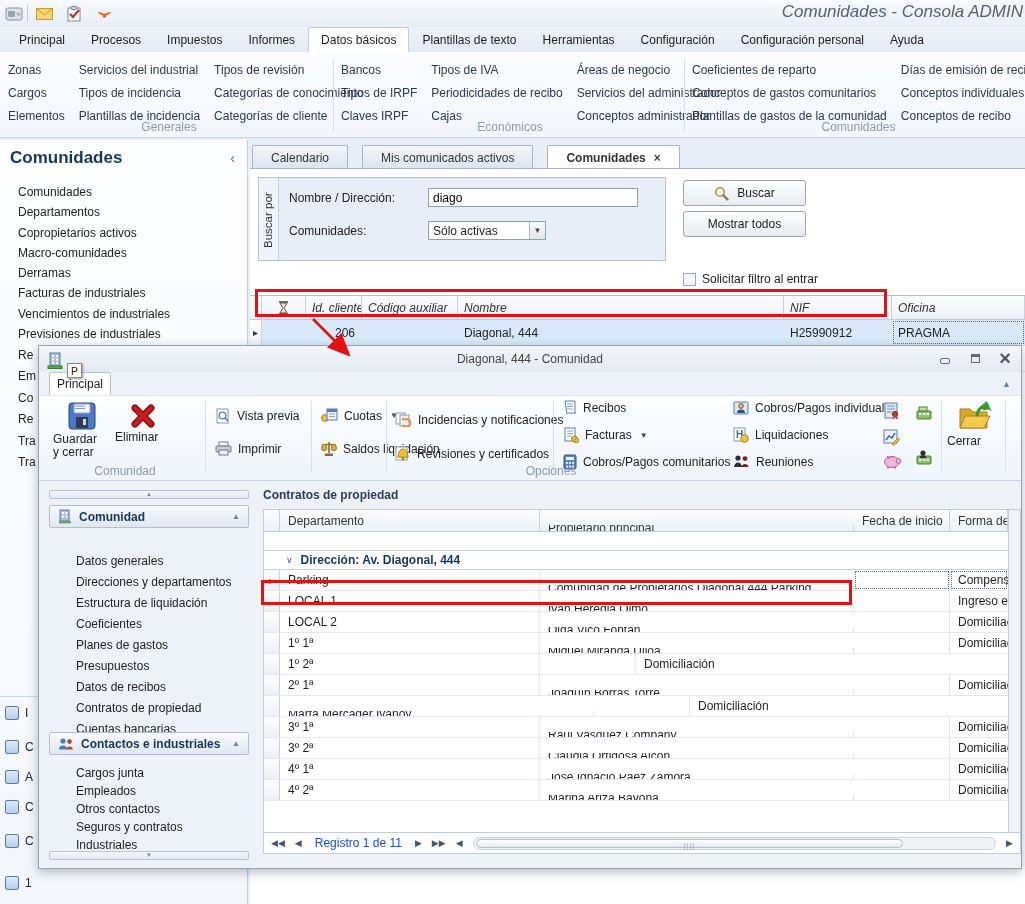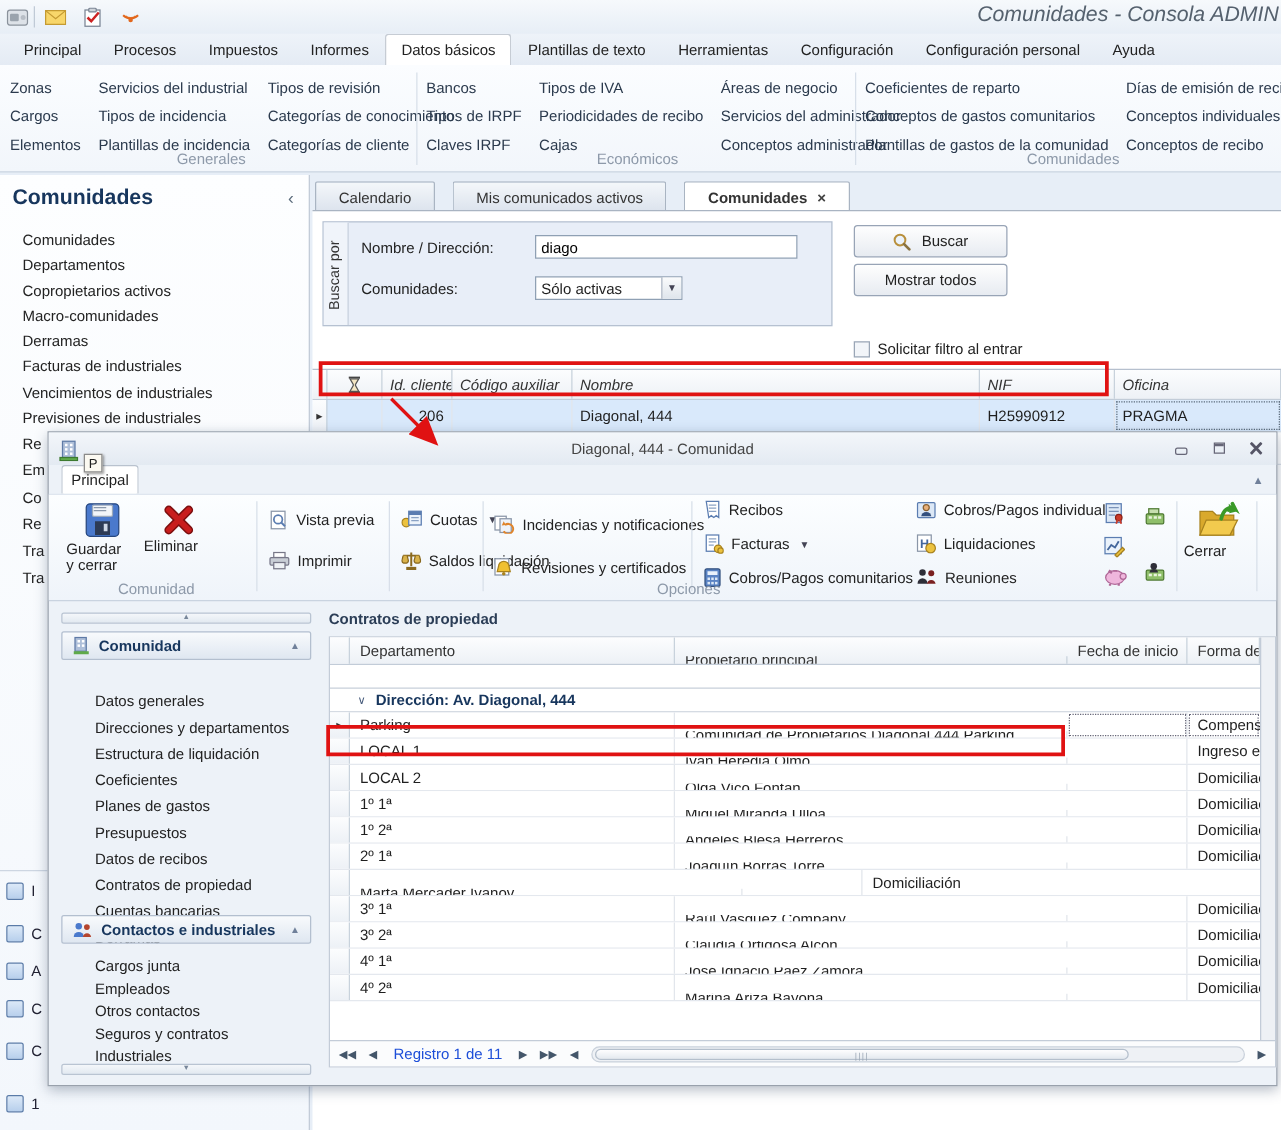--- a/index.html
+++ b/index.html
@@ -761,21 +761,20 @@
             <div class="m-row">
       <div class="m-cell m-sel"></div>
       <div class="m-cell m-dep">1º 1ª</div>
       <div class="m-cell m-prop">Miguel Miranda Ulloa</div>
       <div class="m-cell m-fecha"></div>
       <div class="m-cell m-forma">Domiciliación</div>
     </div>
             <div class="m-row">
       <div class="m-cell m-sel"></div>
       <div class="m-cell m-dep">1º 2ª</div>
-      <div class="m-cell m-prop">Angeles Blesa Herreros</div>
       <div class="m-cell m-fecha"></div>
       <div class="m-cell m-forma">Domiciliación</div>
     </div>
             <div class="m-row">
       <div class="m-cell m-sel"></div>
       <div class="m-cell m-dep">2º 1ª</div>
       <div class="m-cell m-prop">Joaquín Borràs Torre</div>
       <div class="m-cell m-fecha"></div>
       <div class="m-cell m-forma">Domiciliación</div>
     </div>

